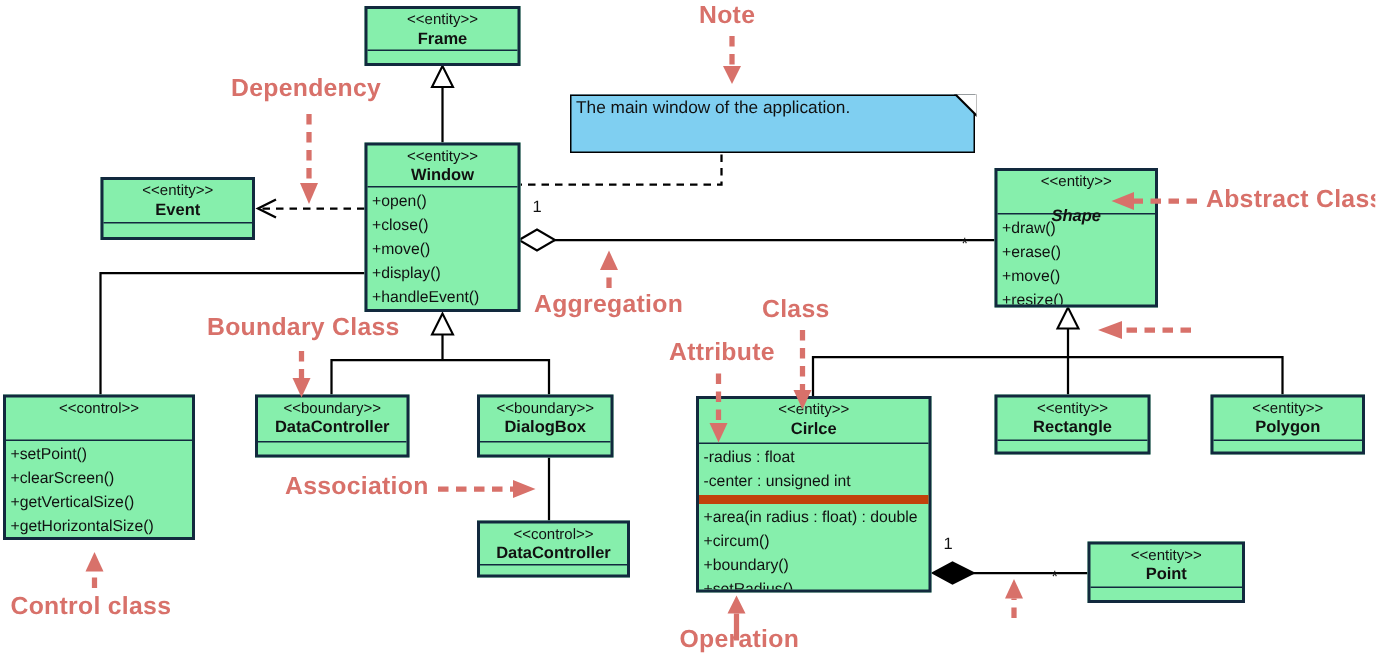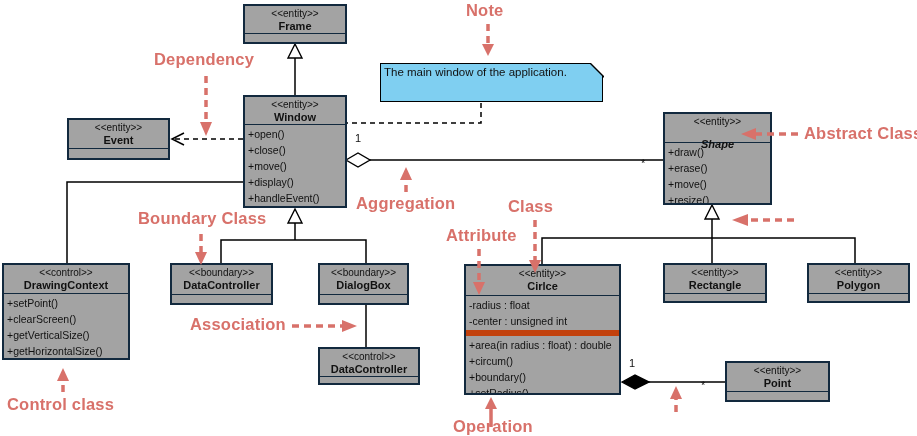--- a/index.html
+++ b/index.html
@@ -7,21 +7,21 @@
     position:relative; width:917px; height:436px; background:#ffffff;
     font-family:"Liberation Sans", sans-serif; overflow:hidden;
   }
   svg.layer { position:absolute; left:0; top:0; width:917px; height:436px; }
   #black-layer { z-index:1; }
   #red-layer   { z-index:6; pointer-events:none; }
 
   
   .uml-class {
     position:absolute; box-sizing:border-box; z-index:2;
-    background:#a3a3a3; border:2px solid #12293E;
+    background:#86efac; border:2px solid #12293E;
     display:flex; flex-direction:column;
   }
   .uml-title {
     box-sizing:border-box; border-bottom:1px solid #12293E;
     text-align:center; padding-top:1px; flex:0 0 auto;
   }
   .stereo { font-size:10px; color:#111; line-height:13px; }
   .cname  { font-size:11px; font-weight:bold; color:#111; line-height:13px; }
   .cname.italic { font-style:italic;margin-top:10px; }
   .members { flex:1 1 auto; padding-top:1px; overflow:hidden; }
@@ -144,21 +144,20 @@
         <div>+draw()</div>
         <div>+erase()</div>
         <div>+move()</div>
         <div>+resize()</div>
       </div>
   </div>
 
   <div class="uml-class" style="left:2px;top:263px;width:128px;height:97px">
     <div class="uml-title" style="height:29px">
       <div class="stereo">&lt;&lt;control&gt;&gt;</div>
-      <div class="cname">DrawingContext</div>
     </div>
     <div class="members">
         <div>+setPoint()</div>
         <div>+clearScreen()</div>
         <div>+getVerticalSize()</div>
         <div>+getHorizontalSize()</div>
       </div>
   </div>
 
   <div class="uml-class" style="left:170px;top:263px;width:103px;height:42px">
@@ -219,21 +218,21 @@
   </div>
 
   <div class="uml-class" style="left:725px;top:361px;width:105px;height:41px">
     <div class="uml-title" style="height:29px">
       <div class="stereo">&lt;&lt;entity&gt;&gt;</div>
       <div class="cname">Point</div>
     </div>
     <div class="members"></div>
   </div>
 
-  <div class="note" style="left:380px;top:63px;width:223px;height:39px">
+  <div class="note" style="left:380px;top:63px;width:270px;height:39px">
     <span class="fold-back"></span>
     <span class="fold-front"></span>
     <div class="note-text">The main window of the application.</div>
   </div>
 
   <span class="mult" style="left:355px;top:132px">1</span>
   <span class="mult" style="left:641px;top:157px">*</span>
   <span class="mult" style="left:629px;top:357px">1</span>
   <span class="mult" style="left:701px;top:379px">*</span>
 

